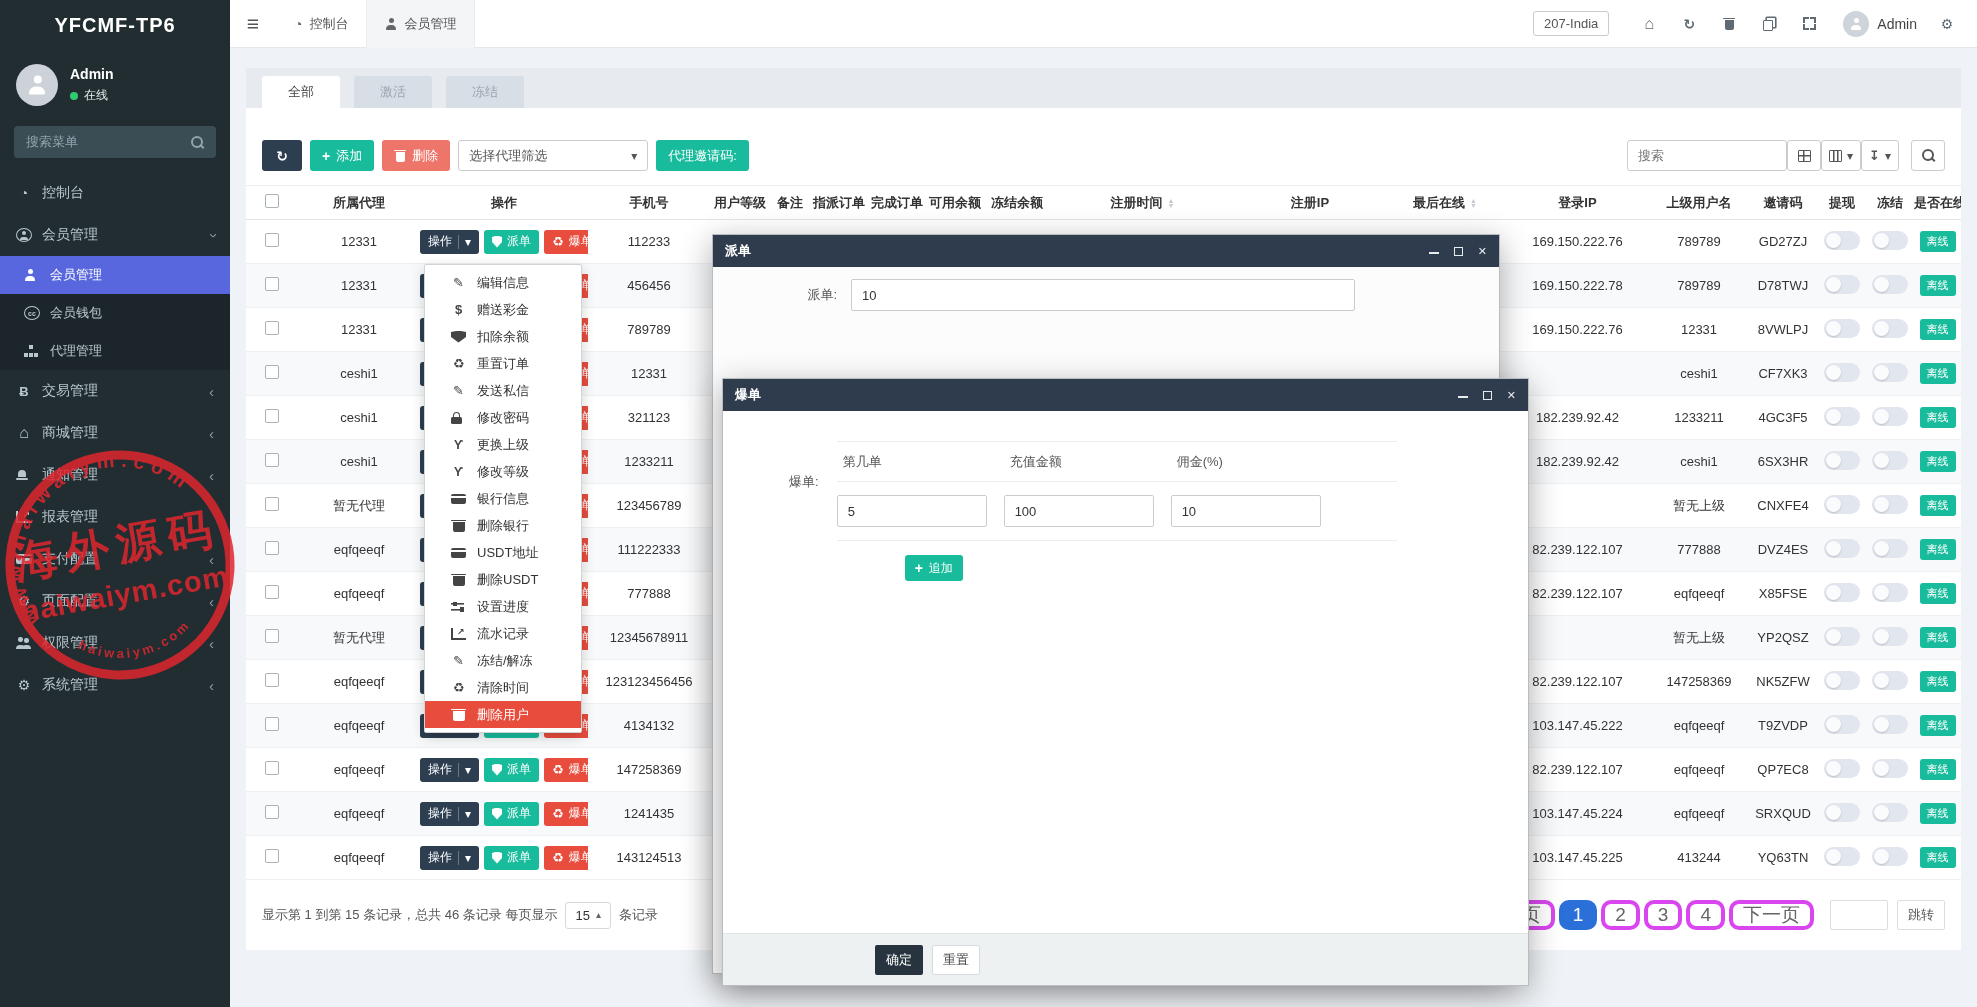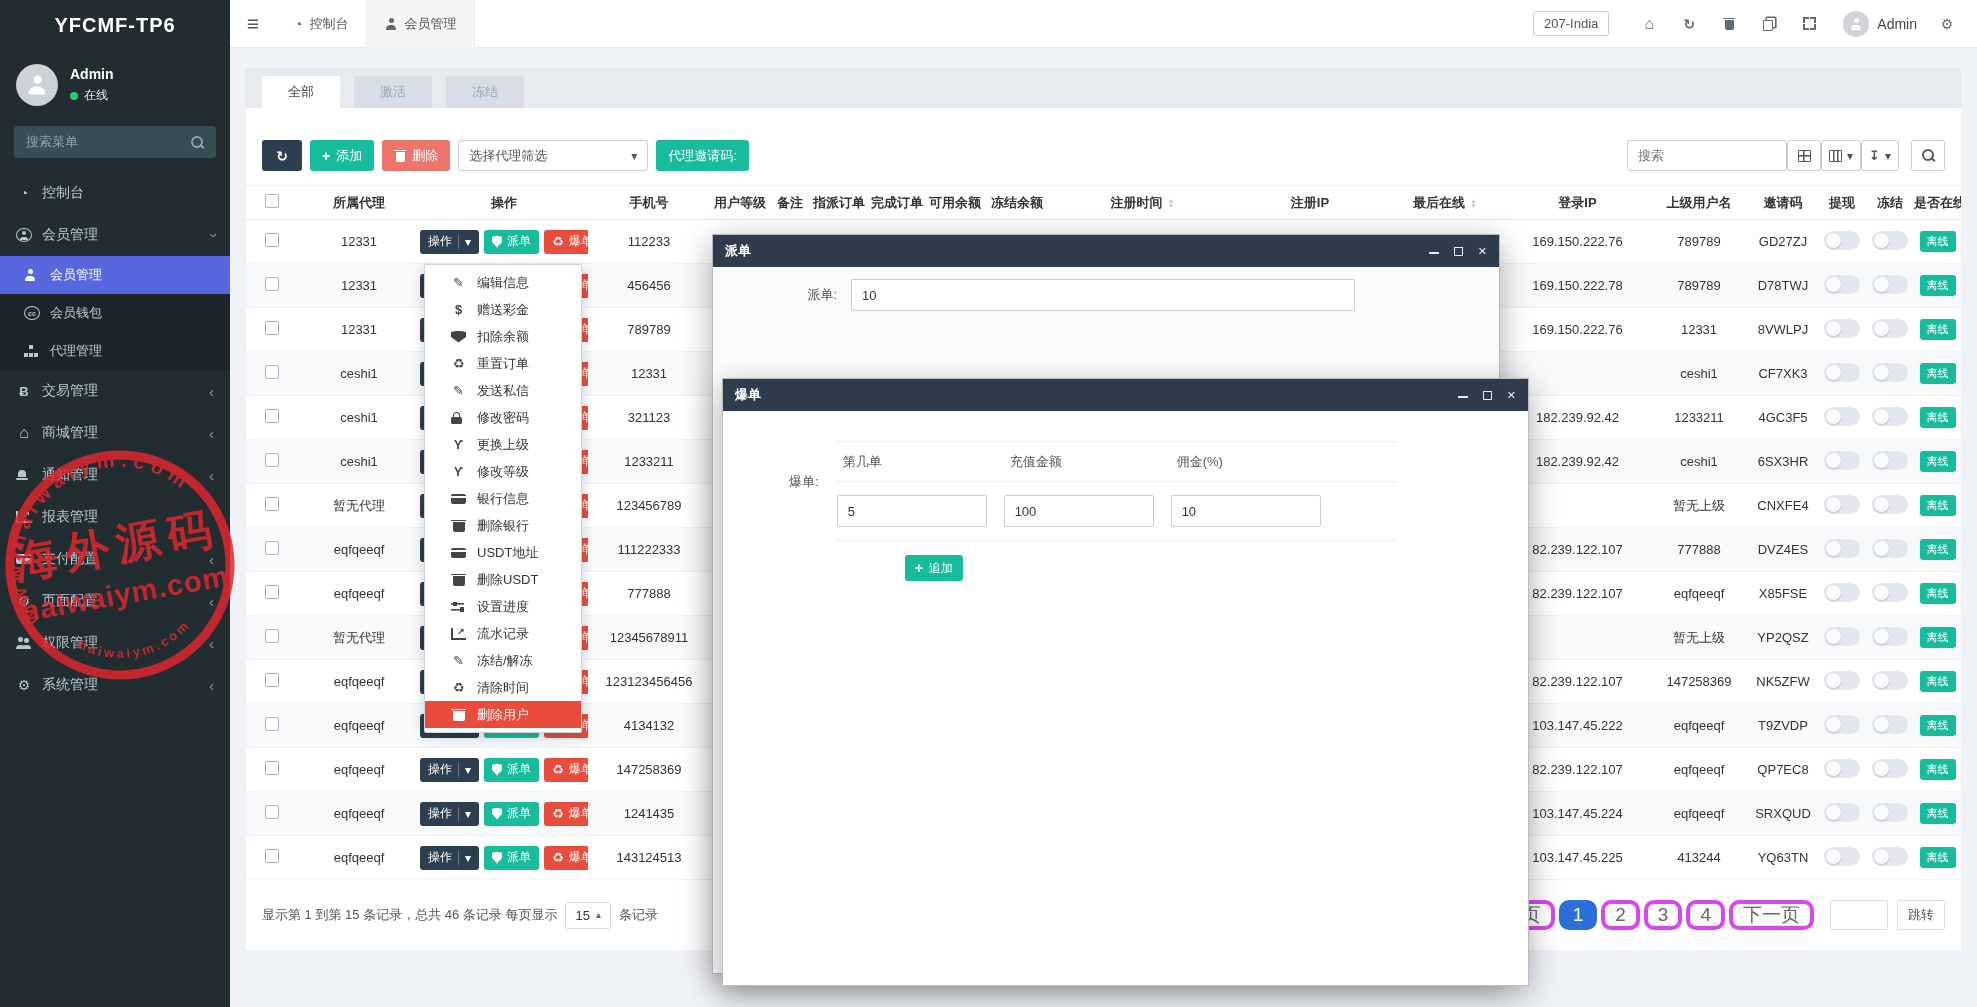--- a/index.html
+++ b/index.html
@@ -1158,20 +1158,24 @@
             <input class="bt-input" value="100" style="">
             <input class="bt-input" value="10" style="">
           </div>
         </div>
         <button class="btn btn-green bt-add" style="margin-left:68px">
             <span class="ic" data-icon="plus"></span>
             <span>追加</span>
           </button>
       </div>
     </div>
+    <div class="mb-foot">
+      <button class="btn-ok">确定</button>
+      <button class="btn-reset">重置</button>
+    </div>
   </div>
 
   <svg class="watermark" viewBox="0 0 260 272" xmlns="http://www.w3.org/2000/svg">
     <defs>
       <path id="arcTop" d="M 40 170 A 97 97 0 1 1 220 170" fill="none"></path>
       <path id="arcBot" d="M 55 190 A 93 93 0 0 0 205 190" fill="none"></path>
     </defs>
     <g transform="rotate(-18 130 135)" fill="none" stroke="#e0262e">
       <circle cx="130" cy="135" r="110" stroke-width="9"></circle>
     </g>

